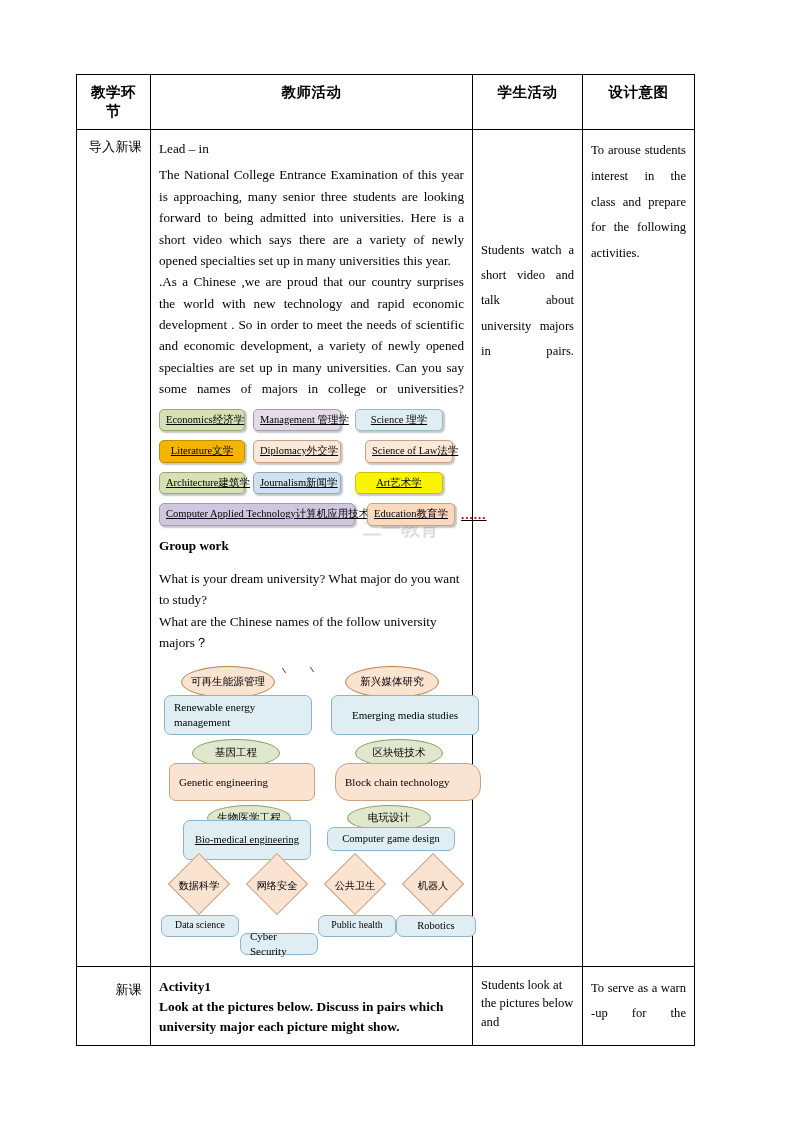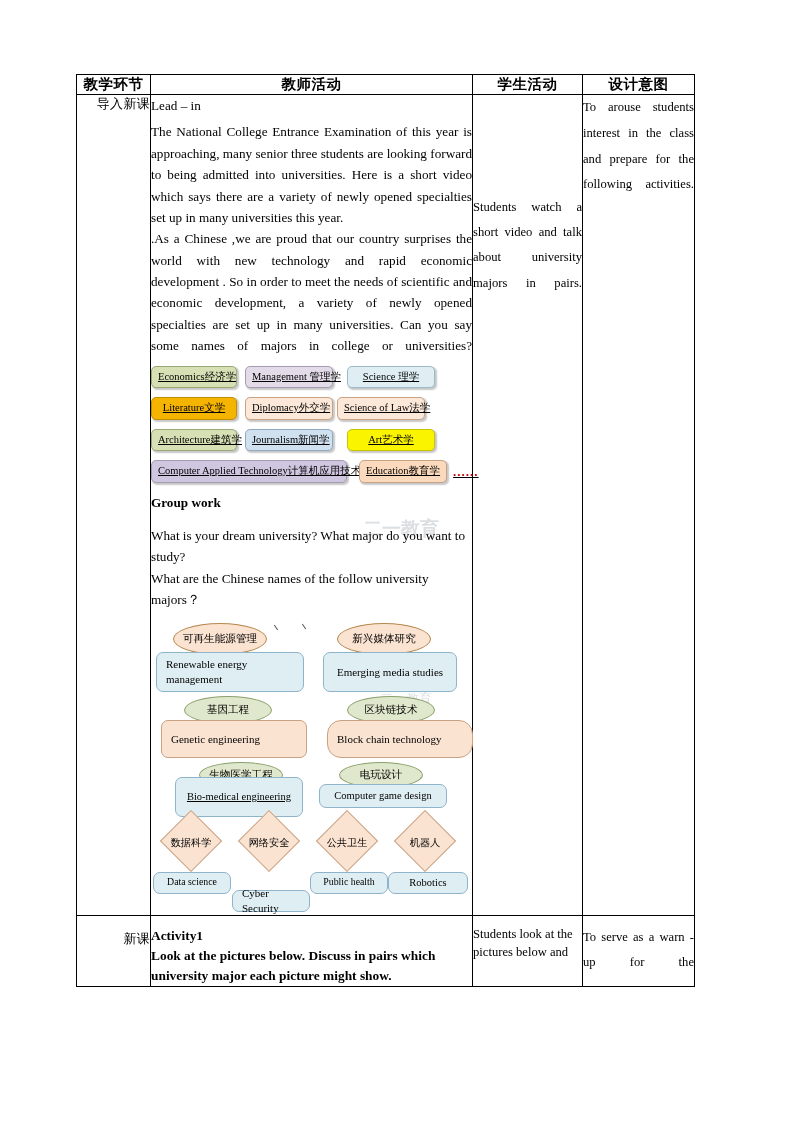--- a/index.html
+++ b/index.html
@@ -19,21 +19,21 @@
   table.lesson {
     position: absolute;
     left: 76px; top: 74px;
     width: 618px;
     border-collapse: collapse;
     table-layout: fixed;
   }
   table.lesson td, table.lesson th {
     border: 1px solid #000;
     vertical-align: top;
-    padding: 0;
+    padding: 8px;
   }
   .col-stage  { width: 74px; }
   .col-teach  { width: 322px; }
   .col-stud   { width: 110px; }
   .col-intent { width: 112px; }
 
   .hdr {
     text-align: center;
     font-size: 14.5px;
     font-family: "DejaVu Sans", sans-serif;
@@ -178,21 +178,21 @@
 
           <div class="chips">
             <div class="chiprow">
               <div class="chip" style="background:#d6e0b4;border-color:#9aa974;width:86px;">Economics经济学</div>
               <div class="chip" style="background:#e3dce8;border-color:#a59bb3;width:88px;margin-left:8px;">Management 管理学</div>
               <div class="chip" style="background:#dfeef3;border-color:#9bb9c6;width:88px;margin-left:14px;">Science 理学</div>
             </div>
             <div class="chiprow">
               <div class="chip" style="background:#f5b400;border-color:#c08f00;width:86px;">Literature文学</div>
               <div class="chip" style="background:#fbe8d8;border-color:#c9a183;width:88px;margin-left:8px;">Diplomacy外交学</div>
-              <div class="chip" style="background:#fbe8d8;border-color:#c9a183;width:88px;margin-left:4px;">Science of Law法学</div>
+              <div class="chip" style="background:#fbe8d8;border-color:#c9a183;width:88px;margin-left:24px;">Science of Law法学</div>
             </div>
             <div class="chiprow">
               <div class="chip" style="background:#d6e0b4;border-color:#9aa974;width:86px;">Architecture建筑学</div>
               <div class="chip" style="background:#cfe0ef;border-color:#8fa9c4;width:88px;margin-left:8px;">Journalism新闻学</div>
               <div class="chip" style="background:#fbf400;border-color:#c9c400;width:88px;margin-left:14px;">Art艺术学</div>
             </div>
             <div class="chiprow">
               <div class="chip" style="background:#cfc6e0;border-color:#a59bb3;width:196px;">Computer Applied Technology计算机应用技术</div>
               <div class="chip" style="background:#fbd9bd;border-color:#c9a183;width:90px;margin-left:12px;">Education教育学</div>
               <span class="dots">......</span>
@@ -205,21 +205,21 @@
 
           <div class="diagram">
 
             <span class="tick" style="left:122px;top:8px;transform:rotate(55deg);"></span>
             <span class="tick" style="left:150px;top:7px;transform:rotate(55deg);"></span>
 
             <div class="oval" style="left:22px;top:4px;width:94px;height:32px;background:#fbe3d2;">可再生能源管理</div>
             <div class="rbox" style="left:5px;top:33px;width:148px;height:40px;background:#dfeef3;">Renewable energy management</div>
 
             <div class="oval" style="left:186px;top:4px;width:94px;height:32px;background:#fbe3d2;">新兴媒体研究</div>
-            <div class="rbox center" style="left:172px;top:33px;width:134px;height:40px;background:#dfeef3;">Emerging media studies</div>
+            <div class="rbox center" style="left:172px;top:33px;width:148px;height:40px;background:#dfeef3;">Emerging media studies</div>
 
             <div class="oval green" style="left:33px;top:77px;width:88px;height:28px;background:#dfe8cc;">基因工程</div>
             <div class="rbox peach" style="left:10px;top:101px;width:146px;height:38px;background:#fbe3d2;">Genetic engineering</div>
 
             <div class="oval green" style="left:196px;top:77px;width:88px;height:28px;background:#dfe8cc;">区块链技术</div>
             <div class="rbox peach" style="left:176px;top:101px;width:146px;height:38px;background:#fbe3d2;border-radius:14px;">Block chain technology</div>
 
             <div class="oval green" style="left:48px;top:143px;width:84px;height:26px;background:#dfe8cc;">生物医学工程</div>
             <div class="rbox center" style="left:24px;top:158px;width:128px;height:40px;background:#dfeef3;font-size:10.5px;text-decoration:underline;">Bio-medical engineering</div>
 

